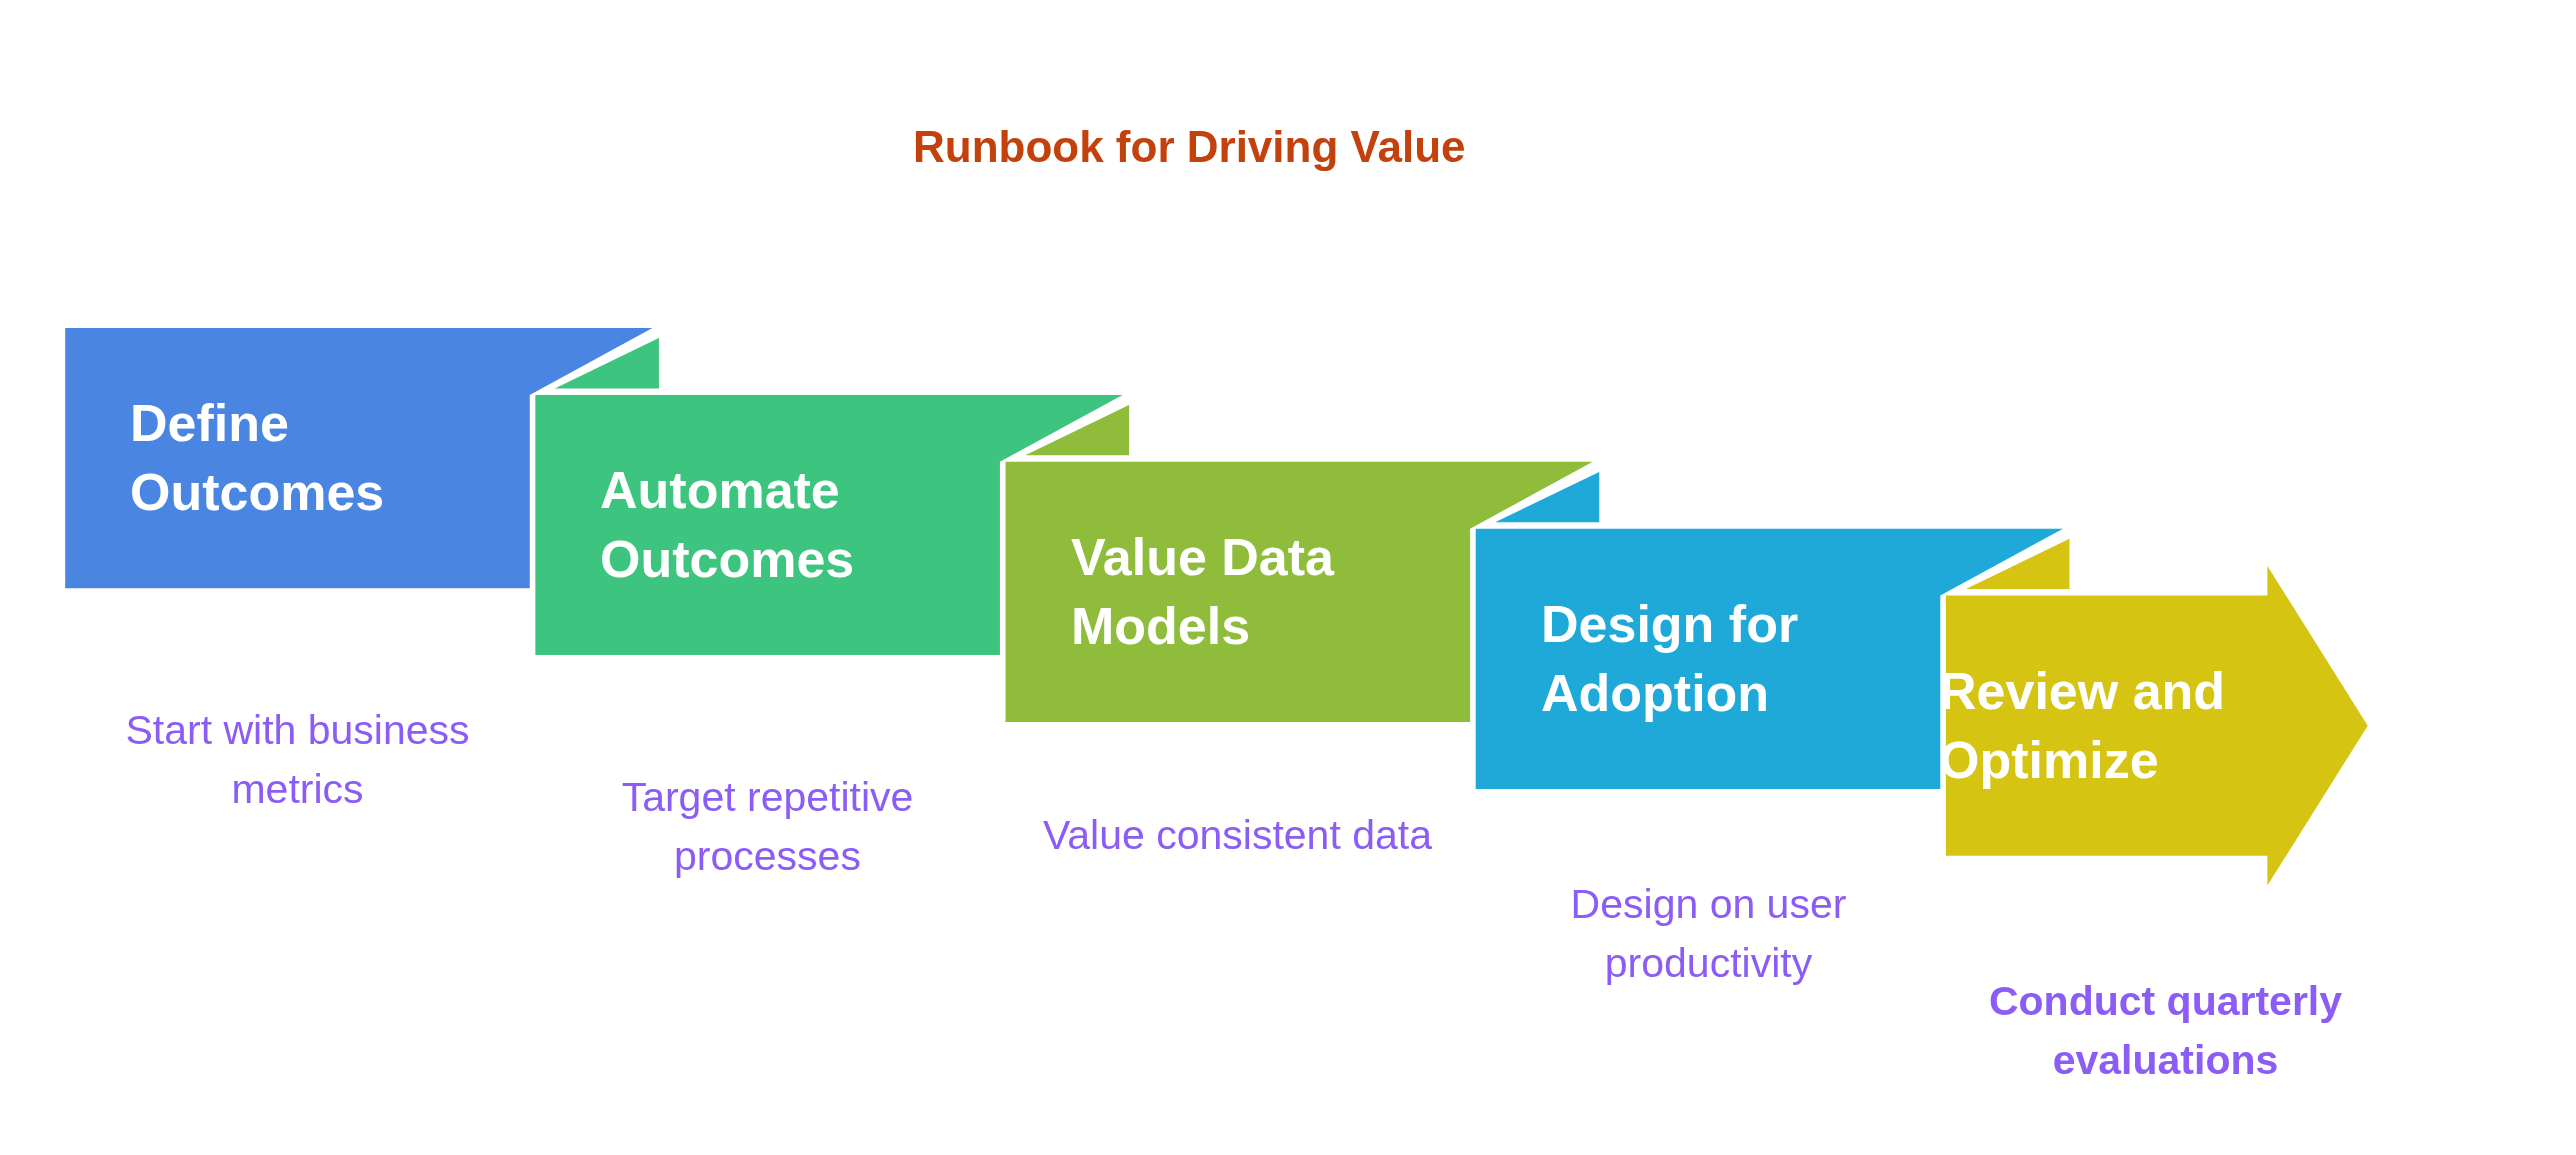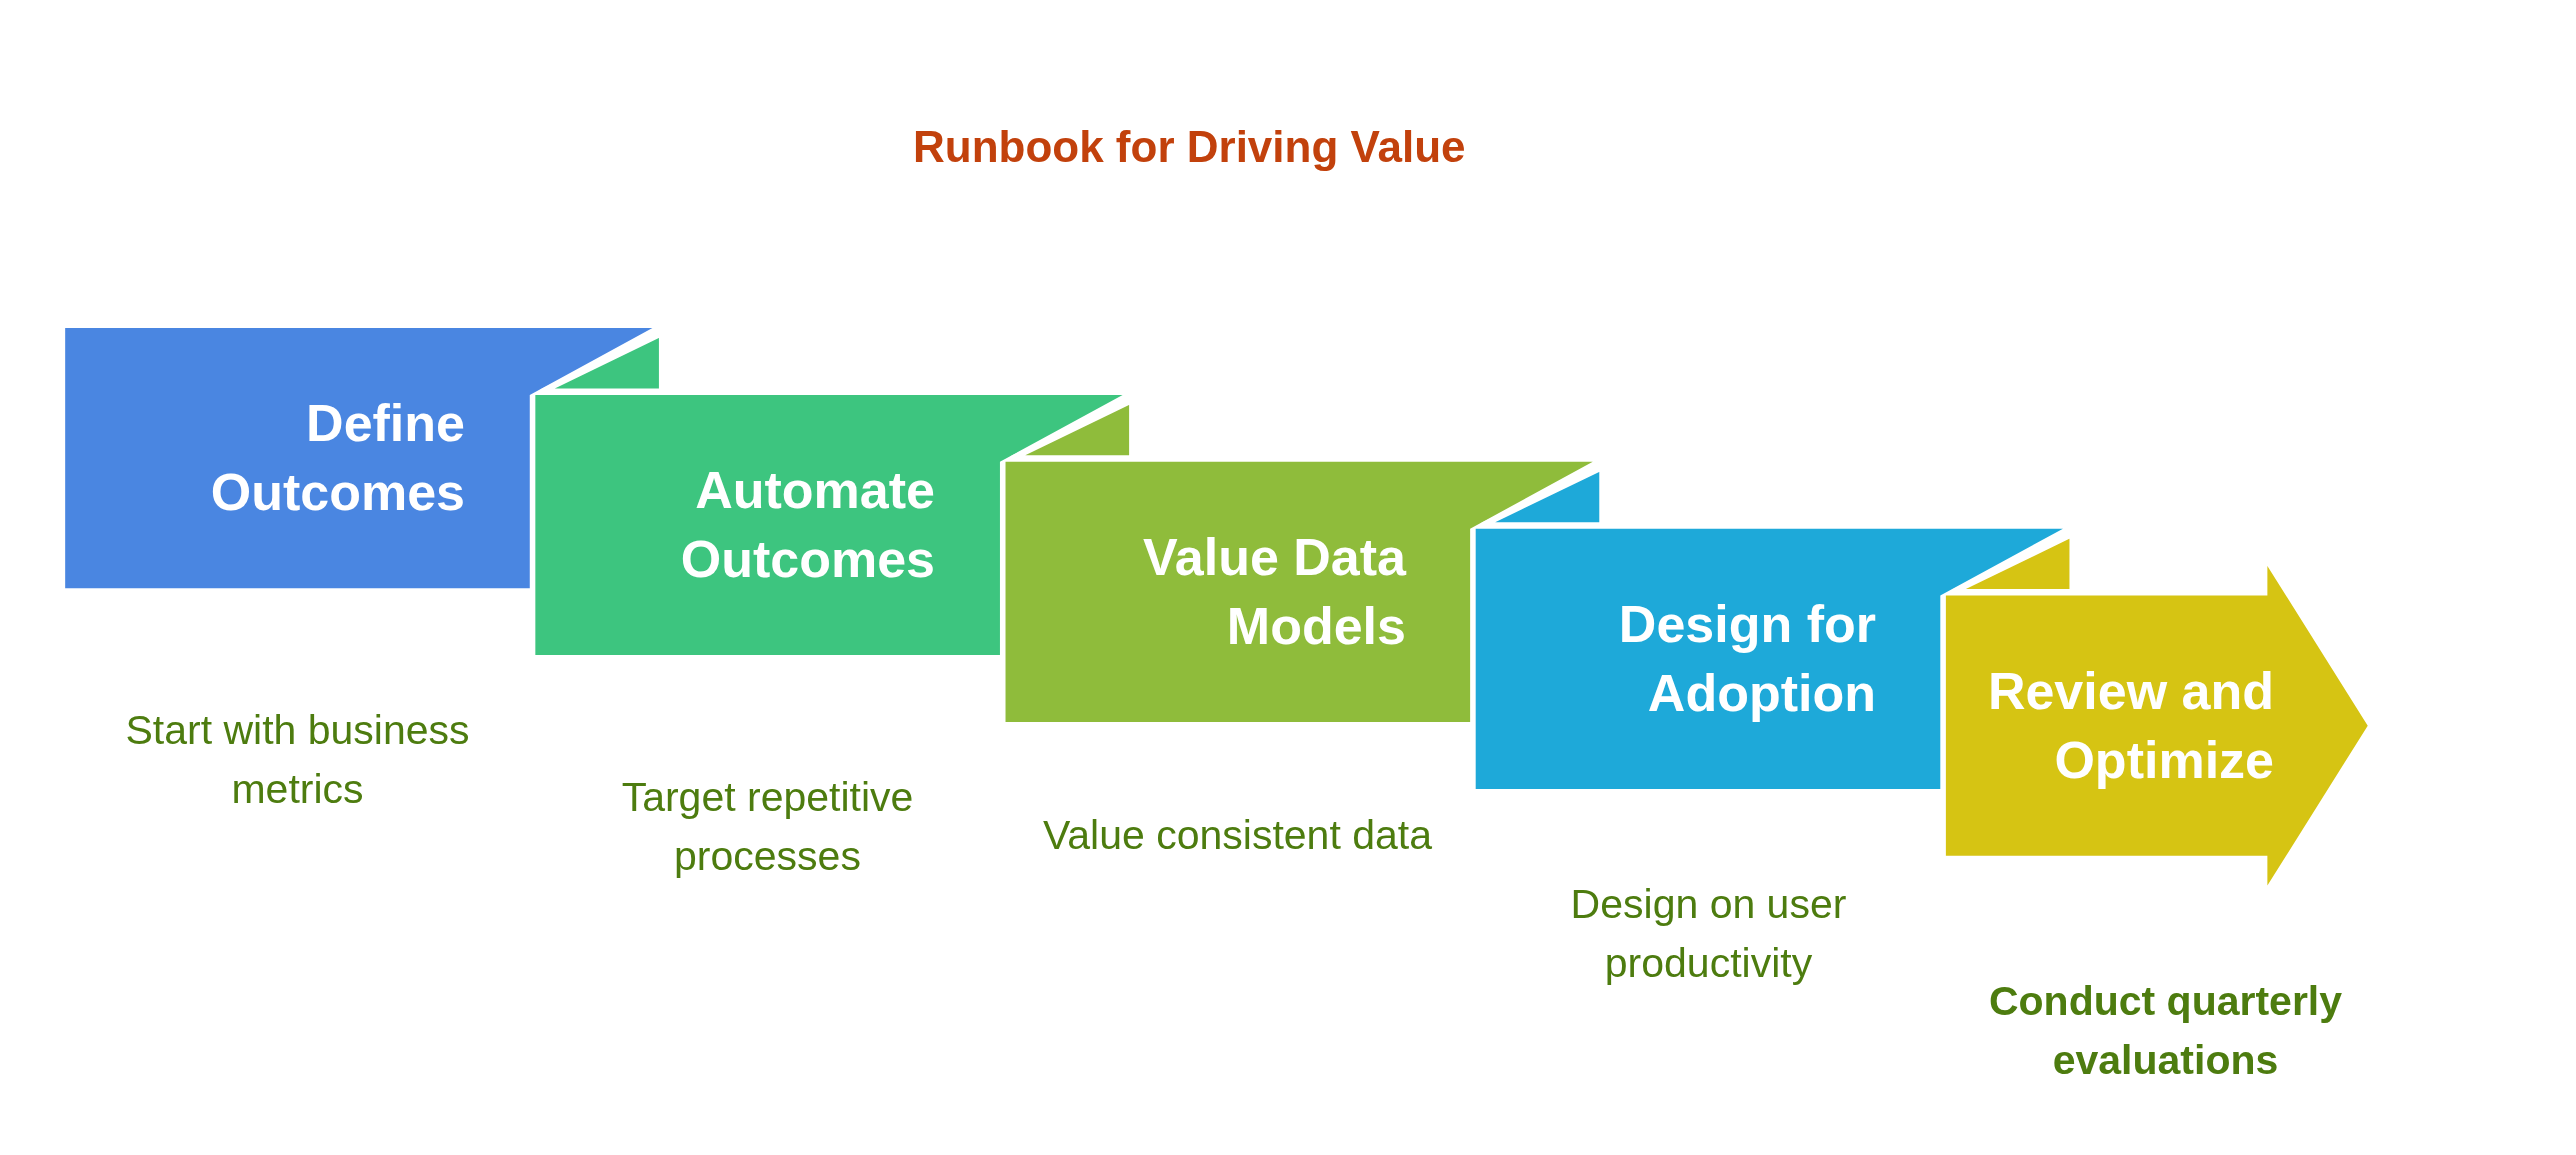--- a/index.html
+++ b/index.html
@@ -9,26 +9,26 @@
   }
   .page-title{
     position:absolute;left:913px;top:112px;width:651px;
     font-size:44px;line-height:69px;font-weight:bold;color:#c2410c;
     text-align:left;letter-spacing:0px;
   }
   .flow-svg{position:absolute;left:0;top:0;}
   .step-label{
     position:absolute;width:335px;height:260px;
     display:flex;align-items:center;justify-content:center;
-    text-align:right;color:#ffffff;font-weight:bold;
+    text-align:left;color:#ffffff;font-weight:bold;
     font-size:52px;line-height:69px;
   }
   .step-caption{
     position:absolute;width:409px;text-align:center;
-    color:#4d7c0f;font-size:41px;line-height:59px;font-weight:400;
+    color:#8b5cf6;font-size:41px;line-height:59px;font-weight:400;
   }
 </style>
 </head>
 <body>
 
 <div class="page-title">Runbook for Driving Value</div>
 
 <svg class="flow-svg" width="2576" height="1155" viewBox="0 0 2772 1243" xmlns="http://www.w3.org/2000/svg">
 
   <polygon points="70,353 702,353 570,425 570,633 70,633" fill="#4a86e1"></polygon>

